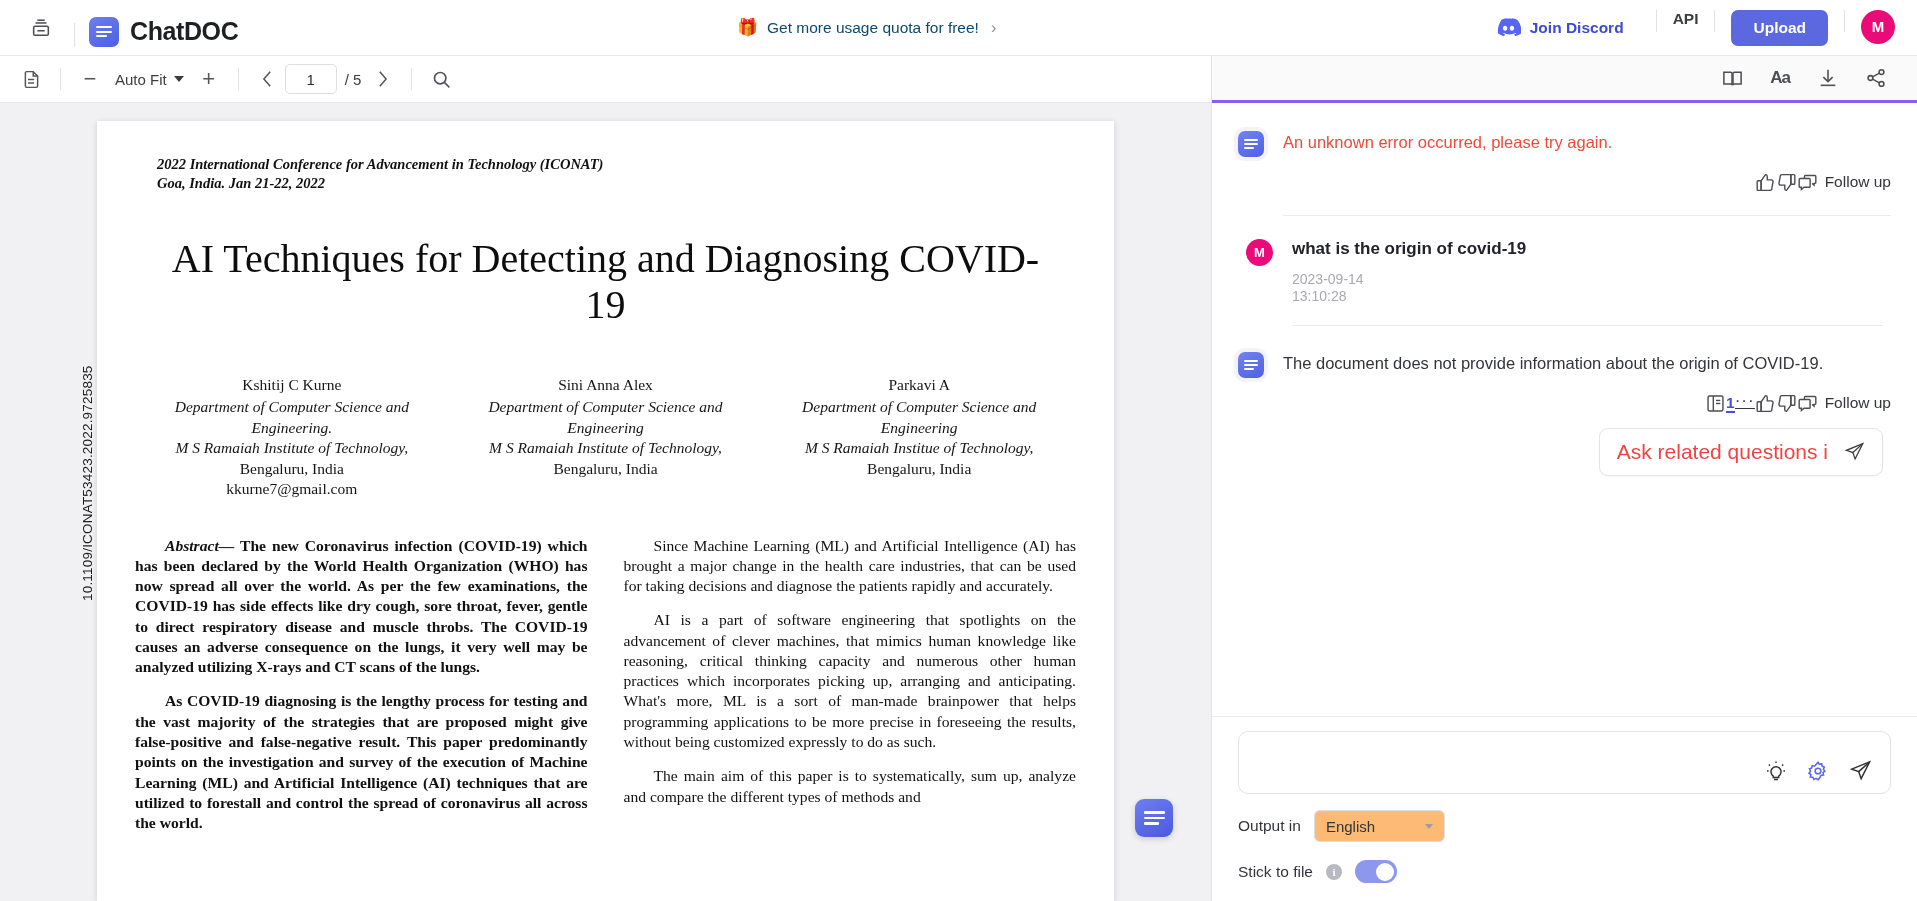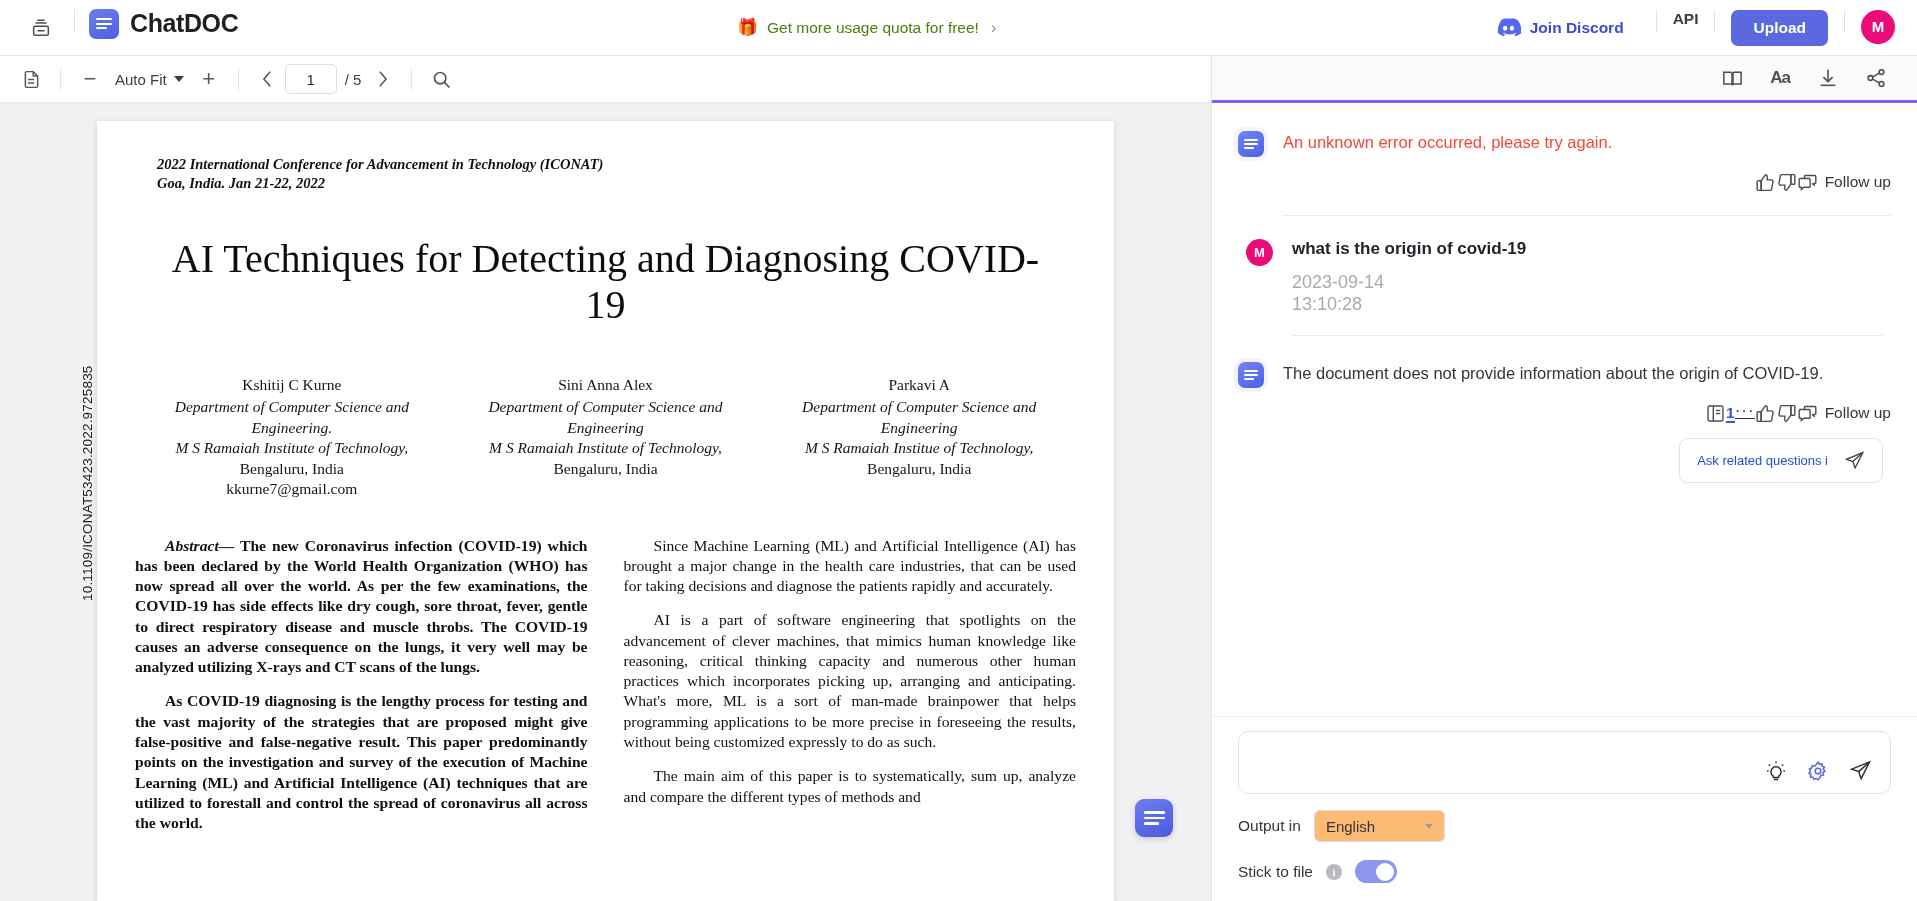--- a/index.html
+++ b/index.html
@@ -12,21 +12,21 @@
   .app { width: 1917px; height: 901px; display: flex; flex-direction: column; }
 
   
   .header {
     height: 56px; min-height: 56px;
     display: flex; align-items: center;
     border-bottom: 1px solid #e8e8ea;
     background: #fff;
     padding: 0 22px 0 22px;
   }
-  .hdr-left { display: flex; align-items: flex-start; gap: 0; }
+  .hdr-left { display: flex; align-items: flex-end; gap: 0; }
   .icon-btn {
     width: 38px; height: 38px;
     display: flex; align-items: center; justify-content: center;
     border-radius: 6px; cursor: pointer;
   }
   .hdr-divider { width: 1px; height: 24px; background: #e2e2e6; margin: 0 14px; }
   .brand { display: flex; align-items: center; gap: 11px; cursor: pointer; }
   .brand-logo {
     width: 30px; height: 30px; border-radius: 7px;
     background: linear-gradient(150deg,#6e7ef0 0%,#4c5fe0 100%);
@@ -38,21 +38,21 @@
   .brand-logo .lines i {
     display: block; height: 2px; background: #fff; margin: 2.6px 0; border-radius: 1px;
   }
   .brand-logo .lines i:nth-child(3) { width: 70%; }
   .brand-name {
     font-size: 25px; font-weight: bold; color: #1f2024; letter-spacing: -0.4px;
   }
 
   .hdr-center { flex: 1; display: flex; align-items: center; justify-content: center; }
   .promo { display: flex; align-items: center; gap: 8px; cursor: pointer; }
-  .promo-text { font-size: 15.5px; color: #4d7c0f; }
+  .promo-text { font-size: 15.5px; color: #0c4a6e; }
   .promo-chev { color: #8d8e95; font-size: 16px; margin-left: 4px; }
 
   .hdr-right { display: flex; gap: 0; }
   .discord { display: flex; align-items: center; gap: 9px; cursor: pointer; margin-right: 16px;}
   .discord-label { font-size: 15.5px; font-weight: bold; color: #3c4ad6; }
   .vsep { width: 1px; height: 22px; background: #e2e2e6; margin: 0 16px; }
   .api-link { font-size: 15.5px; font-weight: bold; color: #3c3d42; cursor: pointer; }
   .upload-btn {
     background: #5b68e0; color: #fff;
     font-size: 15.5px; font-weight: bold;
@@ -189,32 +189,32 @@
 
   .sep-line { height: 1px; background: #ebebee; margin-top: 22px; }
 
   .q-block { padding: 22px 34px 0 34px; display: flex; gap: 19px; }
   .q-av {
     width: 27px; height: 27px; border-radius: 50%; flex: 0 0 27px;
     background: #ea0a78; color: #fff; display:flex;align-items:center;justify-content:center;
     font-size: 13px; font-weight: bold; margin-top: 1px;
   }
   .q-text { font-size: 17px; font-weight: bold; color: #22232a; line-height:1.3; }
-  .q-time { font-size: 18px; color: #a9aab1; line-height: 1.25; margin-top: 11px; }
+  .q-time { font-size: 14px; color: #a9aab1; line-height: 1.25; margin-top: 11px; }
 
   .related {
     margin: 14px 34px 0 0; display: flex; justify-content: flex-end;
   }
   .related-box {
     display: flex; align-items: center; gap: 16px;
     border: 1px solid #e4e4e8; border-radius: 9px;
     padding: 11px 17px; background: #fff; cursor: pointer;
     box-shadow: 0 1px 2px rgba(0,0,0,.03);
   }
-  .related-txt { font-size: 13px; color: #1d4ed8; }
+  .related-txt { font-size: 21px; color: #ef4444; }
 
   .composer-wrap { padding: 14px 26px 0 26px; border-top: 1px solid #ededf0; }
   .composer {
     border: 1px solid #e2e2e7; border-radius: 10px; background: #fff;
     padding: 15px 18px 11px 18px;
   }
   .composer-ph { font-size: 16.5px; color: #a3a4ac; line-height: 1.4; }
   .composer-icons { display:flex; justify-content:flex-end; align-items:center; gap: 20px; margin-top: 12px; }
   .ci { cursor: pointer; display:flex; align-items:center; }
   .opts { padding: 16px 26px 0 26px; }

